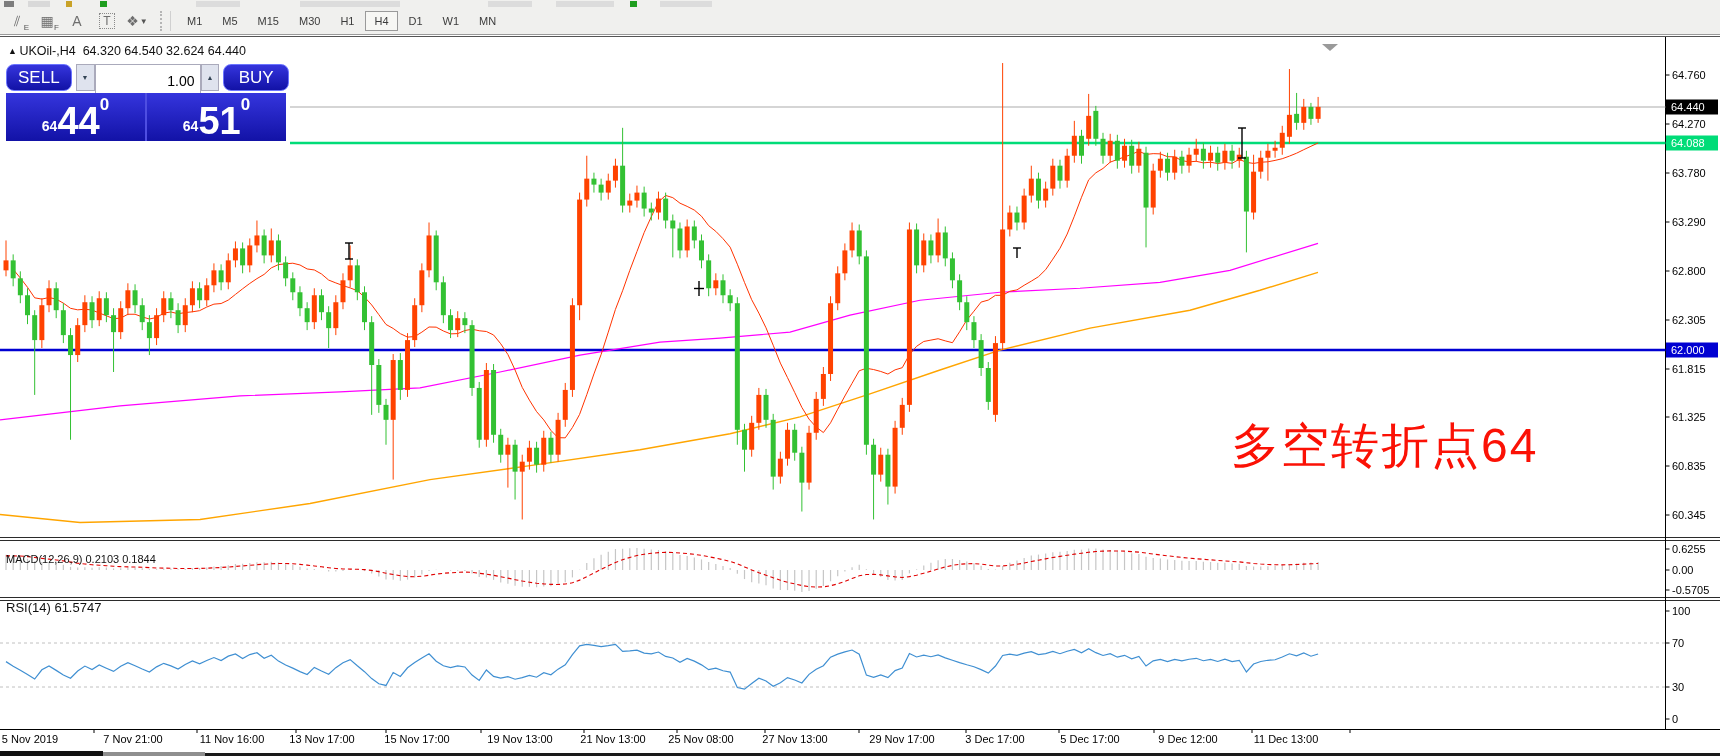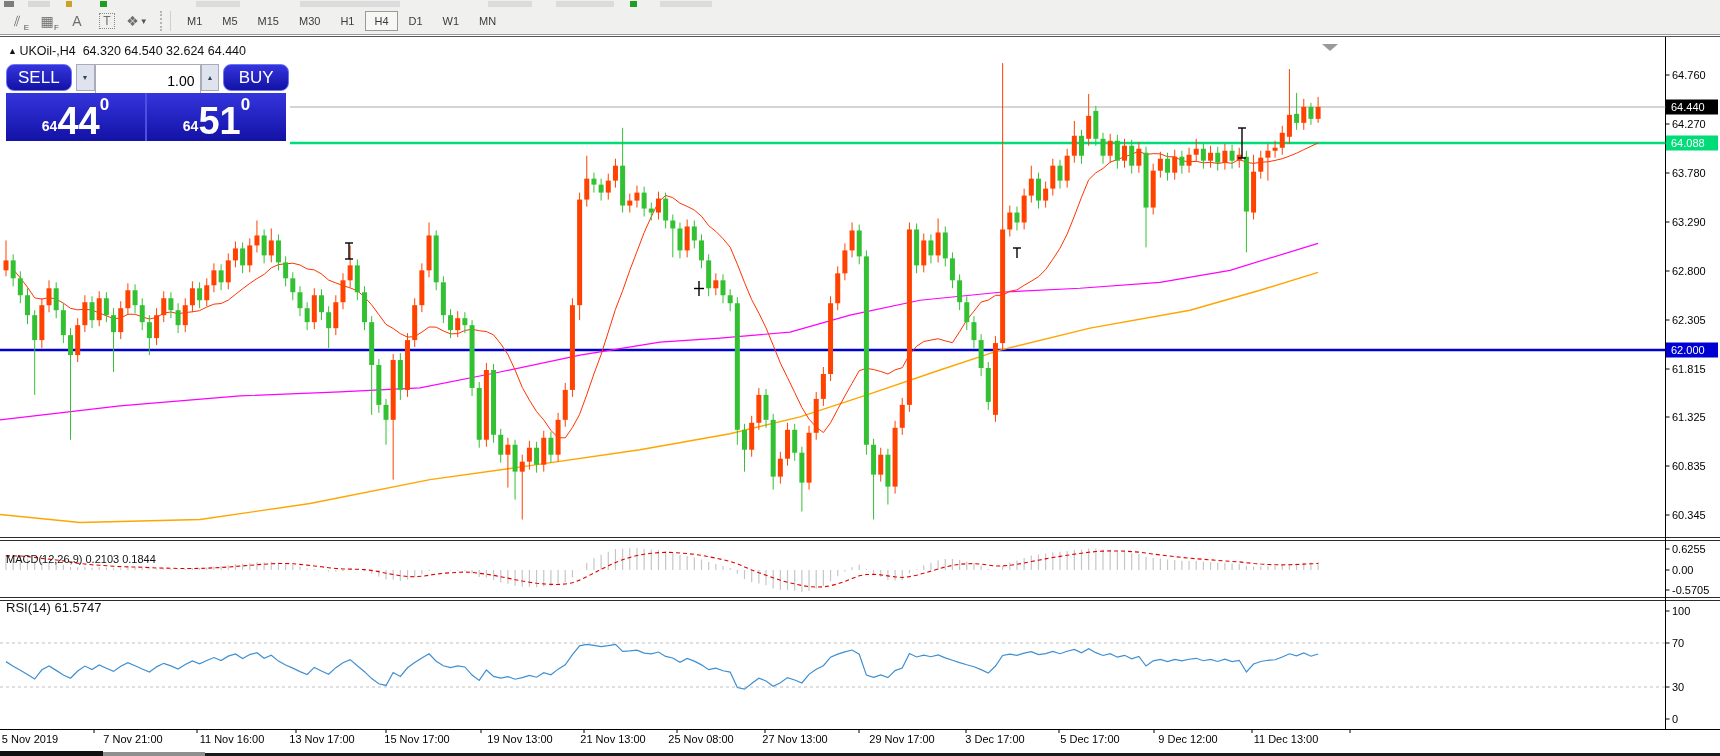--- a/index.html
+++ b/index.html
@@ -790,19 +790,20 @@
         <span class="small">64</span>
         <span class="big">51</span>
         <span class="sup">0</span>
       </div>
     </div>
   </div>
 
   <div id="macd-label">MACD(12,26,9) 0.2103 0.1844</div>
   <div id="rsi-label">RSI(14) 61.5747</div>
 
+  <div id="annotation">多空转折点64</div>
 
   <div id="strip-bot">
     <div class="b1"></div>
     <div class="b2"></div>
     <div class="b3"></div>
   </div>
 </div>
 
 </body></html>

